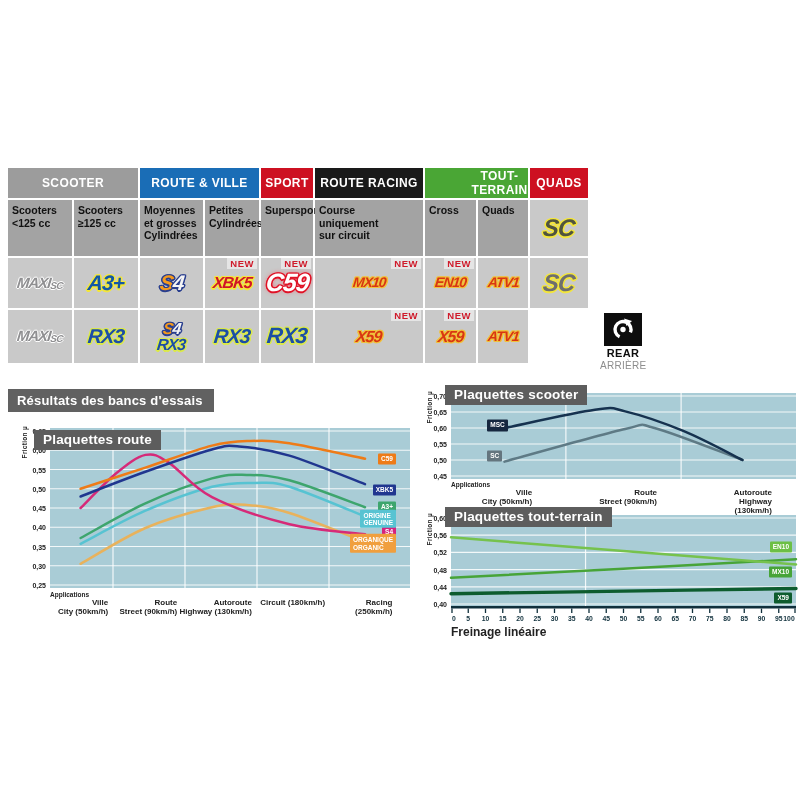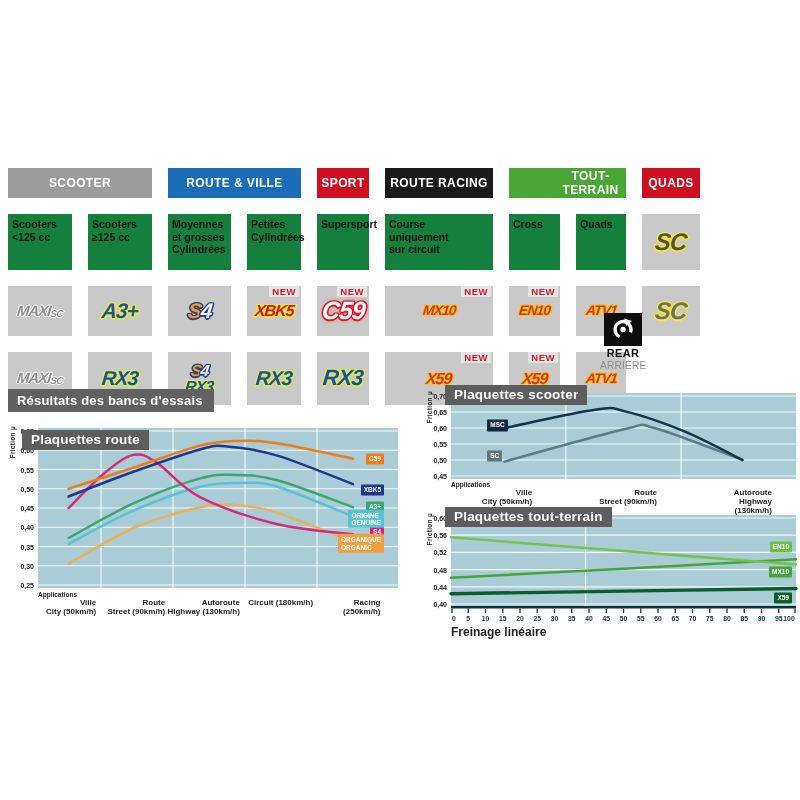--- a/index.html
+++ b/index.html
@@ -1,23 +1,23 @@
 <!DOCTYPE html>
 <html><head>
 <meta charset="utf-8">
 <style>
   html,body{margin:0;padding:0;}
   body{width:800px;height:800px;background:#fff;font-family:"Liberation Sans","DejaVu Sans",sans-serif;position:relative;overflow:hidden;}
   .canvas{position:absolute;inset:0;}
 
   
   .table-wrap{position:absolute;left:8px;top:168px;width:584px;}
-  .grid{display:grid;grid-template-columns:64px 64px 63px 54px 52px 108px 51px 50px 58px;grid-template-rows:30px 56px 50px 53px;gap:16px;}
+  .grid{display:grid;grid-template-columns:64px 64px 63px 54px 52px 108px 51px 50px 58px;grid-template-rows:30px 56px 50px 53px;gap:2px;}
   .cat{color:#fff;font-weight:bold;font-size:12px;display:flex;align-items:center;justify-content:center;letter-spacing:.4px;text-align:center;}
-  .sub{background:#15803d;color:#111;font-weight:bold;font-size:10.5px;line-height:1.2;padding:4px 3px 0 4px;white-space:pre-line;}
+  .sub{background:#a3a3a3;color:#111;font-weight:bold;font-size:10.5px;line-height:1.2;padding:4px 3px 0 4px;white-space:pre-line;}
   .pcell{background:#c9c9c9;position:relative;display:flex;flex-direction:column;align-items:center;justify-content:center;gap:0px;}
   .new{position:absolute;top:0;right:2px;background:#e5e5e5;color:#cf1b2b;font-weight:bold;font-size:9.5px;padding:0 3px;letter-spacing:.5px;}
   .logo{font-style:italic;font-weight:bold;letter-spacing:-1px;display:inline-block;transform:skewX(-6deg);line-height:.95;white-space:nowrap;}
   .sfx{font-size:.66em;vertical-align:-.12em;letter-spacing:-.5px;}
   .l-sc-f{color:#50543e;text-shadow:-1.5px 0 0 #f3e63c,1.5px 0 0 #f3e63c,0 -1.5px 0 #f3e63c,0 1.5px 0 #f3e63c,-1px -1px 0 #f3e63c,1px 1px 0 #f3e63c,1px -1px 0 #f3e63c,-1px 1px 0 #f3e63c;}
   .l-sc-r{color:#6e6e6e;text-shadow:-1.5px 0 0 #f3e63c,1.5px 0 0 #f3e63c,0 -1.5px 0 #f3e63c,0 1.5px 0 #f3e63c,-1px -1px 0 #f3e63c,1px 1px 0 #f3e63c,1px -1px 0 #f3e63c,-1px 1px 0 #f3e63c;}
   .l-maxi{color:#8f8f91;text-shadow:-1px 0 0 #fff,1px 0 0 #fff,0 -1px 0 #fff,0 1px 0 #fff;}
   .l-a3{color:#1257a6;text-shadow:-1.5px 0 0 #f3e63c,1.5px 0 0 #f3e63c,0 -1.5px 0 #f3e63c,0 1.5px 0 #f3e63c,-1px -1px 0 #f3e63c,1px 1px 0 #f3e63c,1px -1px 0 #f3e63c,-1px 1px 0 #f3e63c;}
   .l-s4{color:#f5f5f5;text-shadow:-1.5px 0 0 #2a3f8f,1.5px 0 0 #2a3f8f,0 -1.5px 0 #2a3f8f,0 1.5px 0 #2a3f8f,-1px -1px 0 #2a3f8f,1px 1px 0 #2a3f8f,1px -1px 0 #2a3f8f,-1px 1px 0 #2a3f8f;}
   .l-s4::first-letter{color:#f59a1c;}
@@ -146,21 +146,21 @@
         <polygon points="26,6 18,3.5 20.5,11" fill="#fff"></polygon>
         <circle cx="17" cy="14.5" r="2.7" fill="#fff"></circle>
       </svg>
     </div>
     <div class="bl">REAR</div>
     <div class="bs">ARRIÈRE</div>
   </div>
 
   <div class="results-bar">Résultats des bancs d'essais</div>
 
-  <div class="chart" id="c0" style="left: 8px; top: 420px; width: 400px; height: 205px;">
+  <div class="chart" id="c0" style="left: 20px; top: 420px; width: 400px; height: 205px;">
       <div class="vlab" style="left: 1px; top: 6px;">Friction µ</div>
       <div class="ytick" style="width: 20px; left: 6px; top: 11px;">0,65</div>
       <div class="ytick" style="width: 20px; left: 6px; top: 30.25px;">0,60</div>
       <div class="ytick" style="width: 20px; left: 6px; top: 49.5px;">0,55</div>
       <div class="ytick" style="width: 20px; left: 6px; top: 68.75px;">0,50</div>
       <div class="ytick" style="width: 20px; left: 6px; top: 88px;">0,45</div>
       <div class="ytick" style="width: 20px; left: 6px; top: 107.25px;">0,40</div>
       <div class="ytick" style="width: 20px; left: 6px; top: 126.5px;">0,35</div>
       <div class="ytick" style="width: 20px; left: 6px; top: 145.75px;">0,30</div>
       <div class="ytick" style="width: 20px; left: 6px; top: 165px;">0,25</div>

